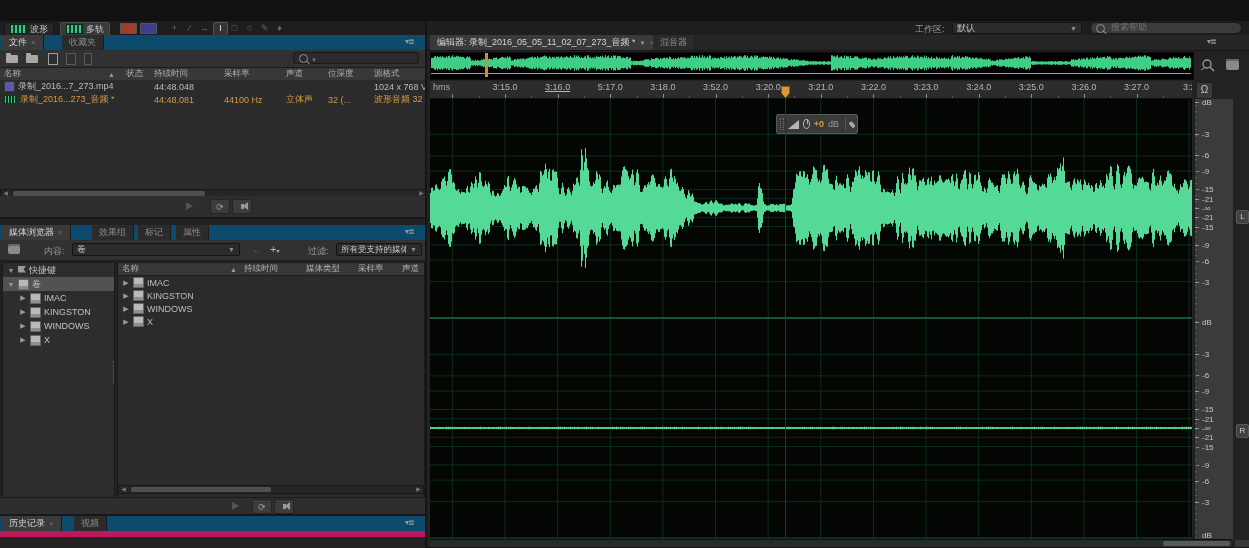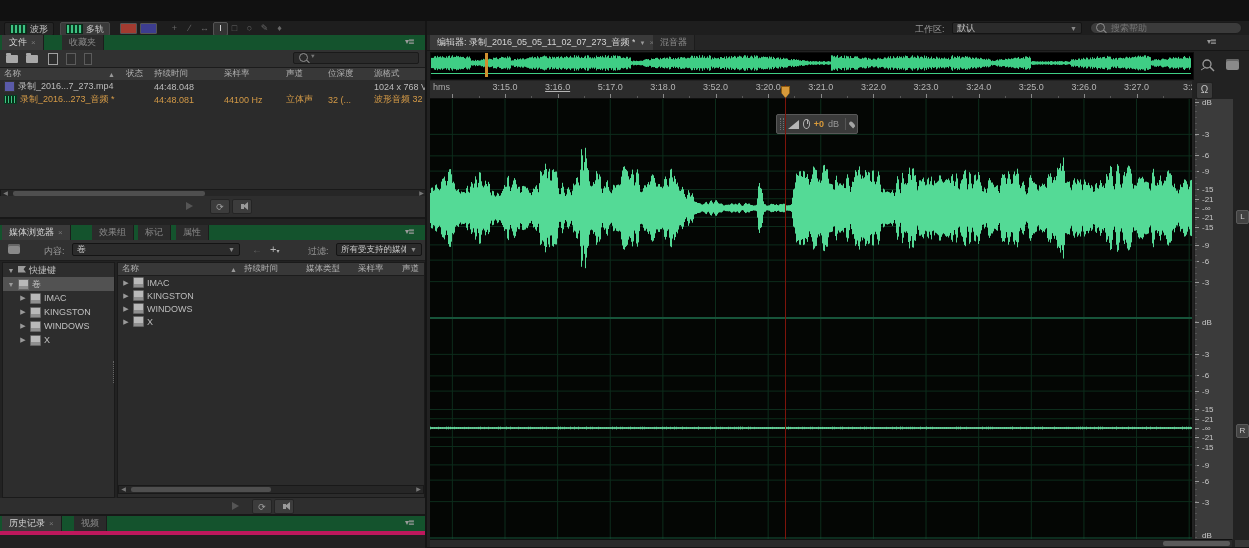--- a/index.html
+++ b/index.html
@@ -14,26 +14,26 @@
   .mode-btn.active{background:#262626;border-color:#151515;}
   .wave-ico{display:inline-block;width:15px;height:8px;border:1px solid #0a2a18;
             background:repeating-linear-gradient(90deg,#3ec383 0 2px,#0c3a22 2px 4px);}
   .tool{position:absolute;top:1px;width:13px;height:12px;text-align:center;line-height:12px;color:#676767;font-size:9px;}
   .tool.on{color:#e8e8e8;background:#333;border:1px solid #555;border-radius:2px;line-height:10px;}
   .disp-ico{position:absolute;top:2px;width:15px;height:9px;border:1px solid #555;border-radius:1px;}
   .ws-label{position:absolute;top:2px;color:#999;font-size:9px;}
   .drop{position:absolute;background:#2b2b2b;border:1px solid #141414;border-radius:2px;color:#c5c5c5;
         font-size:9px;display:flex;align-items:center;justify-content:space-between;padding:0 4px;box-sizing:border-box;}
   .drop .arr{color:#8a8a8a;font-size:7px;margin-left:4px;}
-  .searchbox{position:absolute;background:#3b3b3b;border:1px solid #1a1a1a;border-radius:8px;display:flex;align-items:flex-start;padding:0 5px;box-sizing:border-box;font-family:Liberation Mono, monospace;}
+  .searchbox{position:absolute;background:#3b3b3b;border:1px solid #1a1a1a;border-radius:8px;display:flex;align-items:flex-end;padding:0 5px;box-sizing:border-box;}
   .searchbox input{background:transparent;border:none;outline:none;color:#aaa;font-size:9px;width:100%;font-family:inherit;}
   .mag{display:inline-block;width:7px;height:7px;border:1px solid #909090;border-radius:50%;position:relative;flex:none;}
   .mag::after{content:"";position:absolute;width:4px;height:1px;background:#909090;right:-3px;bottom:-1px;transform:rotate(45deg);}
   
-  .tabbar{background:#14532d;border-bottom:4px solid #be185d;}
+  .tabbar{background:#0c4a6e;border-bottom:6px solid #be185d;}
   .tab{position:absolute;top:0;height:100%;display:flex;align-items:center;gap:4px;padding:0 7px;
        color:#8a8a8a;font-size:9px;background:#2b2b2b;border-right:1px solid #1c1c1c;}
   .tab.active{background:#3a3a3a;color:#d5d5d5;}
   .tab .x{color:#777;font-size:8px;}
   .pmenu{position:absolute;top:2px;color:#9a9a9a;font-size:8px;letter-spacing:-1px;}
   .colhdr{background:#383838;color:#b0b0b0;font-size:8.5px;border-bottom:1px solid #1c1c1c;}
   .files-grid{display:grid;grid-template-columns:104px 18px 28px 70px 62px 42px 46px 1fr;align-items:center;}
   .media-grid{display:grid;grid-template-columns:108px 14px 62px 52px 44px 1fr;align-items:center;}
   .cell{overflow:hidden;white-space:nowrap;padding-left:4px;}
   .row{height:13px;color:#bdbdbd;font-size:9px;}

